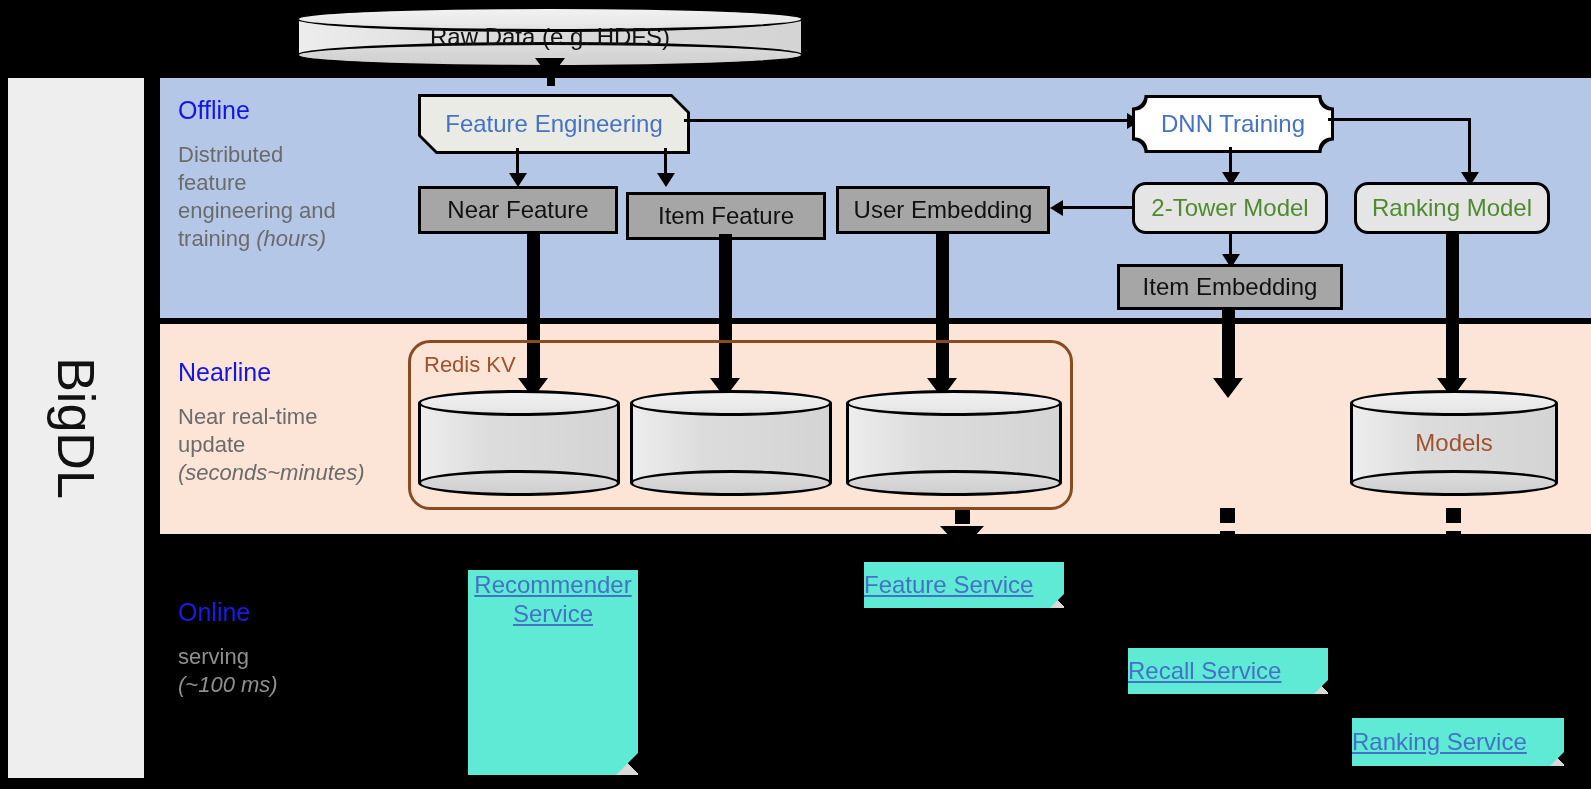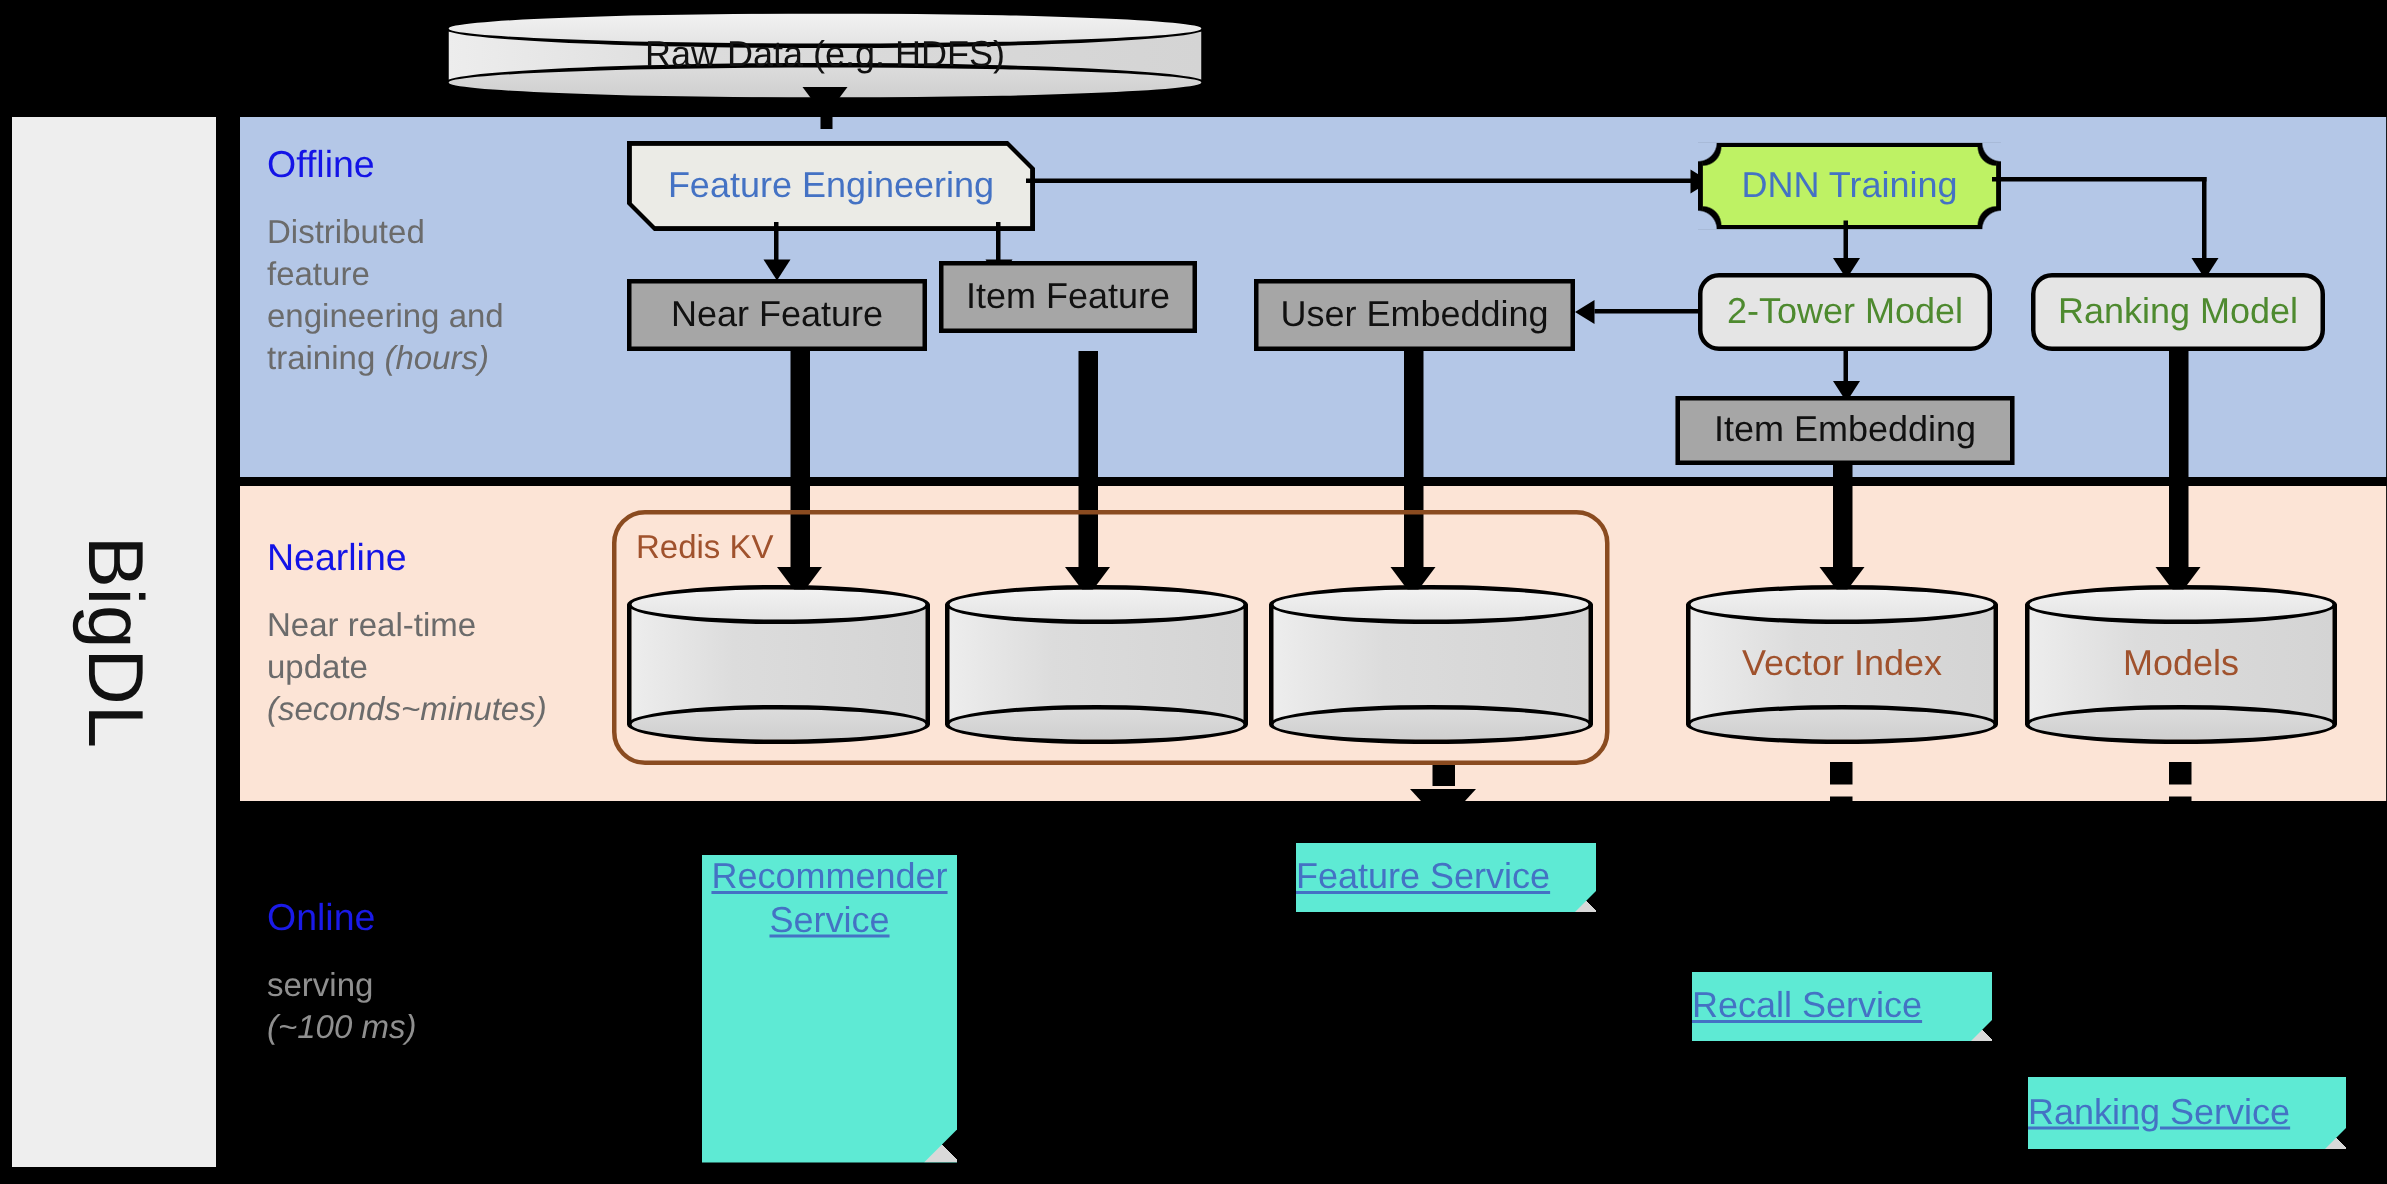--- a/index.html
+++ b/index.html
@@ -44,21 +44,21 @@
   }
   .cut-corner > .inner{
     width:100%;height:100%;background:#ebebe6;
     clip-path:polygon(0 0, calc(100% - 16px) 0, 100% 16px, 100% 100%, 16px 100%, 0 calc(100% - 16px));
     display:flex;align-items:center;justify-content:center;font-size:24px;
   }
 
   
   .notched{background:#000;padding:3px;}
   .notched > .inner{
-    width:100%;height:100%;background:#bef264;
+    width:100%;height:100%;background:#ffffff;
     display:flex;align-items:center;justify-content:center;font-size:24px;
   }
   .notch-mask{
     -webkit-mask-image:radial-gradient(circle 12px at 0 0, transparent 12px, #000 13px),
                        radial-gradient(circle 12px at 100% 0, transparent 12px, #000 13px),
                        radial-gradient(circle 12px at 0 100%, transparent 12px, #000 13px),
                        radial-gradient(circle 12px at 100% 100%, transparent 12px, #000 13px);
     -webkit-mask-composite:source-in;
     mask-image:radial-gradient(circle 12px at 0 0, transparent 12px, #000 13px),
                radial-gradient(circle 12px at 100% 0, transparent 12px, #000 13px),
@@ -198,21 +198,21 @@
   <div class="v-line" style="left:1229px;top:147px;width:3px;height:30px;"></div>
   <div class="arrowhead-d" style="left:1222px;top:172px;"></div>
 
   <div class="h-line" style="left:1328px;top:118px;width:143px;height:3px;"></div>
   <div class="v-line" style="left:1468px;top:118px;width:3px;height:58px;"></div>
   <div class="arrowhead-d" style="left:1461px;top:172px;"></div>
 
   <div class="abs gray-box" style="left:418px;top:186px;width:200px;height:48px;">
     <span>Near Feature</span>
   </div>
-  <div class="abs gray-box" style="left:626px;top:174px;width:172px;height:48px;align-items:center;">
+  <div class="abs gray-box" style="left:626px;top:192px;width:200px;height:48px;align-items:center;">
     <span>Item Feature</span>
   </div>
   <div class="abs gray-box" style="left:836px;top:186px;width:214px;height:48px;">
     <span>User Embedding</span>
   </div>
 
   <div class="abs rounded-box" style="left:1132px;top:182px;width:196px;height:52px;">
     <span class="green-txt">2-Tower Model</span>
   </div>
 
@@ -268,26 +268,20 @@
     <div class="top"></div>
     <div class="cap-label"></div>
   </div>
   <div class="cyl" style="left:846px;top:390px;width:216px;height:106px;">
     <div class="body"></div>
     <div class="bottom"></div>
     <div class="top"></div>
     <div class="cap-label"></div>
   </div>
 
-  <div class="cyl" style="left:1124px;top:390px;width:208px;height:106px;">
-    <div class="body"></div>
-    <div class="bottom"></div>
-    <div class="top"></div>
-    <div class="cap-label brown">Vector Index</div>
-  </div>
   <div class="cyl" style="left:1350px;top:390px;width:208px;height:106px;">
     <div class="body"></div>
     <div class="bottom"></div>
     <div class="top"></div>
     <div class="cap-label brown">Models</div>
   </div>
 
   <div class="dash-sq" style="left:955px;top:510px;width:15px;height:14px;"></div>
   <div class="arrowhead-d big" style="left:940px;top:526px;border-left-width:22px;border-right-width:22px;border-top-width:24px;"></div>
 

